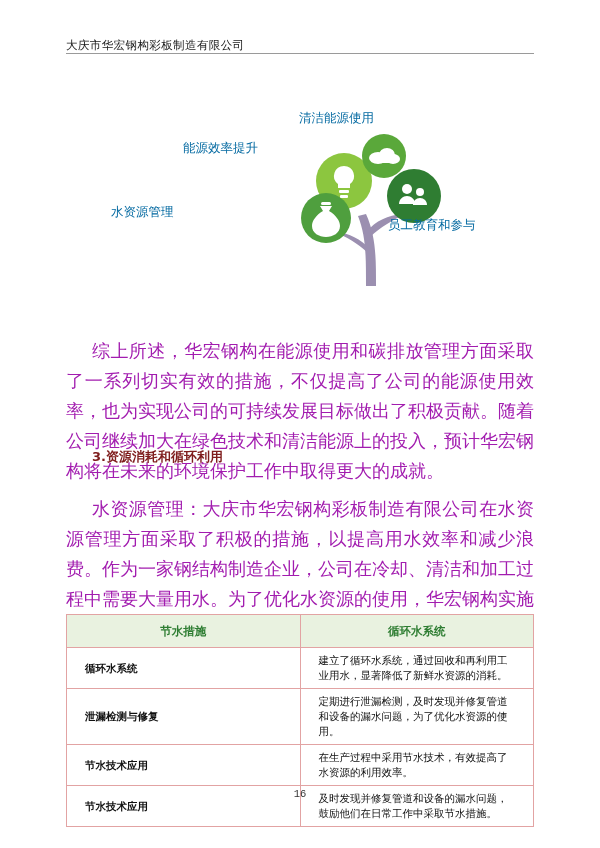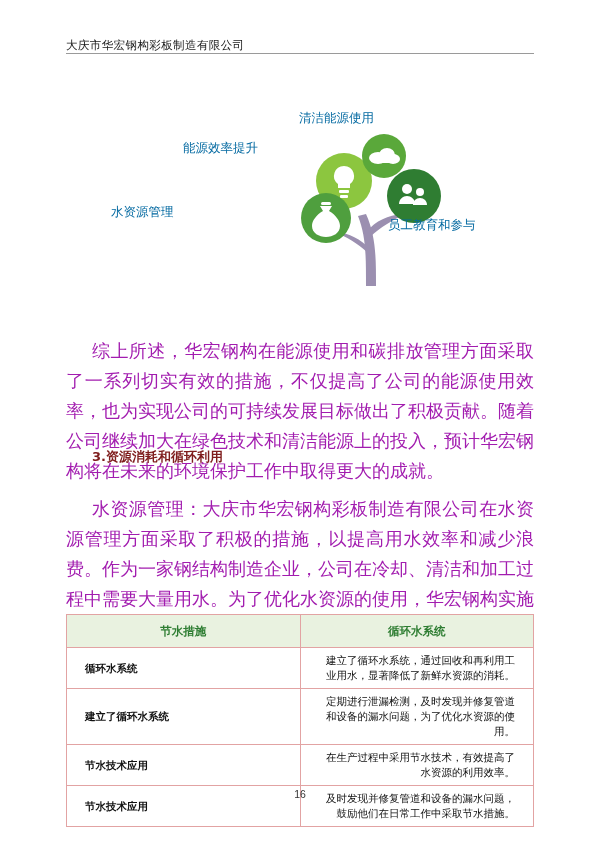--- a/index.html
+++ b/index.html
@@ -96,31 +96,31 @@
     text-align: center;
     font-size: 11.5px;
     height: 22px;
   }
   table.water td.c1 {
     width: 108px;
     font-weight: bold;
     font-size: 10.5px;
   }
   table.water td.c2 {
-    text-align: right;
+    text-align: left;
   }
   .page-num {
     position: absolute;
     top: 788px;
     left: 0;
     width: 600px;
     text-align: center;
     font-size: 10.5px;
     color: #333;
-    font-family: Liberation Sans, sans-serif;
+    font-family: Liberation Mono, monospace;
   }
 </style>
 </head>
 <body>
 
 <div class="page">
 
   <div class="header">大庆市华宏钢构彩板制造有限公司</div>
 
   <div class="figure">
@@ -182,21 +182,21 @@
         <th>节水措施</th>
         <th>循环水系统</th>
       </tr>
     </thead>
     <tbody>
       <tr>
         <td class="c1">循环水系统</td>
         <td class="c2">建立了循环水系统，通过回收和再利用工业用水，显著降低了新鲜水资源的消耗。</td>
       </tr>
       <tr>
-        <td class="c1">建立了循环水系统</td>
+        <td class="c1">泄漏检测与修复</td>
         <td class="c2">定期进行泄漏检测，及时发现并修复管道和设备的漏水问题，为了优化水资源的使用。</td>
       </tr>
       <tr>
         <td class="c1">节水技术应用</td>
         <td class="c2">在生产过程中采用节水技术，有效提高了水资源的利用效率。</td>
       </tr>
       <tr>
         <td class="c1">节水技术应用</td>
         <td class="c2">及时发现并修复管道和设备的漏水问题，鼓励他们在日常工作中采取节水措施。</td>
       </tr>

